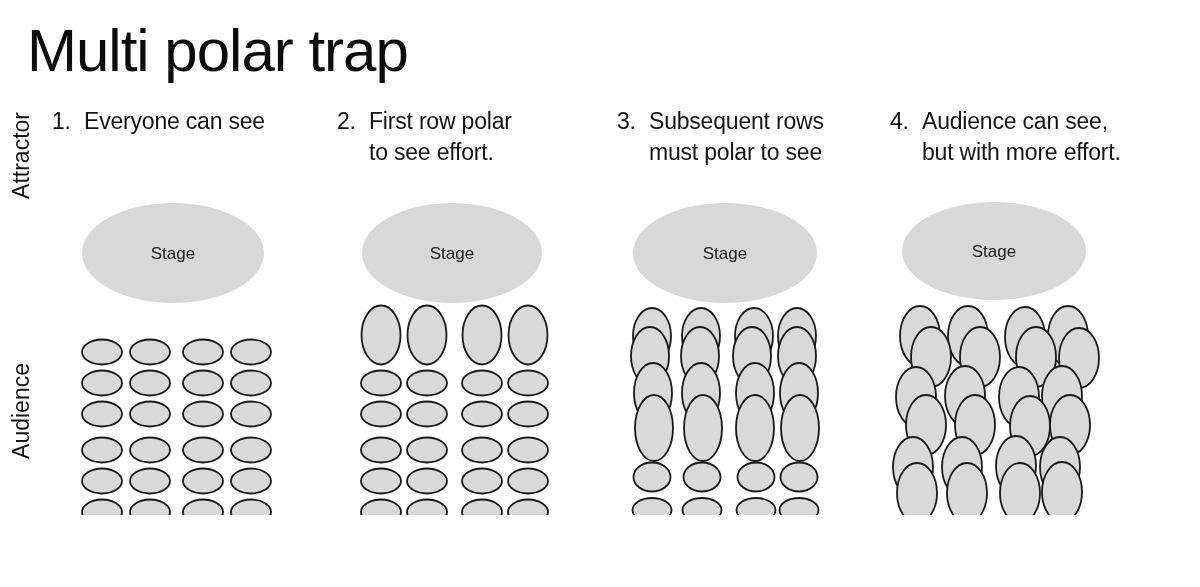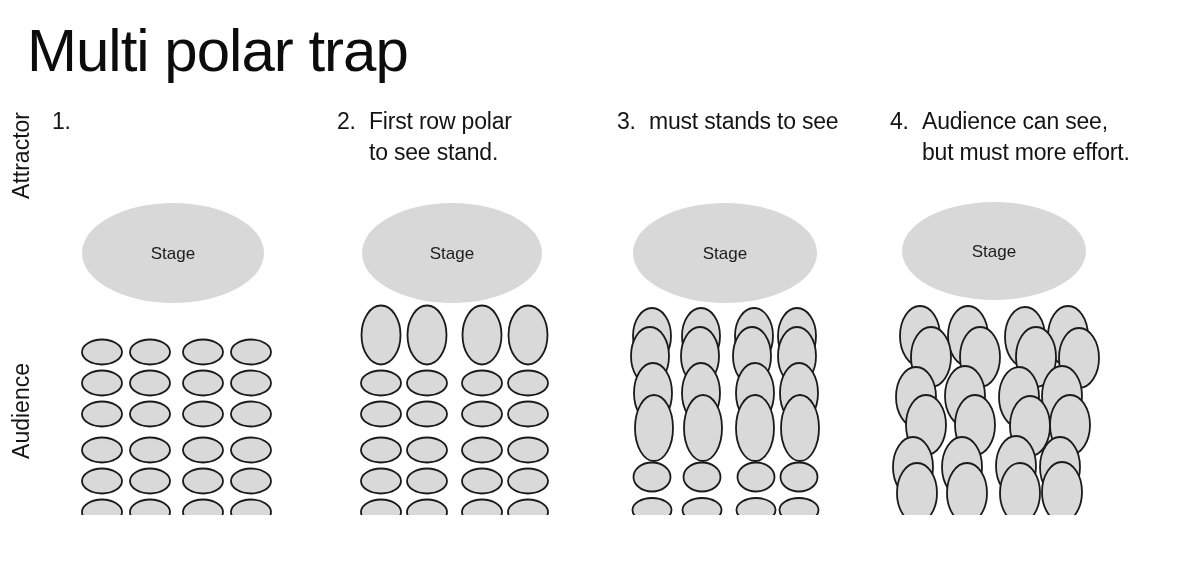--- a/index.html
+++ b/index.html
@@ -22,20 +22,21 @@
 <body>
 
 <div id="canvas">
   <h1 class="title">Multi polar trap</h1>
   <div class="vlabel" id="vlabel-attractor">Attractor</div>
   <div class="vlabel" id="vlabel-audience">Audience</div>
 <section class="panel">
     <div class="panel-caption" style="left: 52px;">
       <span class="cap-num">1.</span>
       <span class="cap-lines">
+          <div class="cap-line">Everyone can see</div>
         </span>
     </div>
     <svg class="panel-svg" viewBox="0 0 300 345" xmlns="http://www.w3.org/2000/svg" style="left: 30px;">
         <ellipse cx="143" cy="58" rx="91" ry="50" fill="#d8d8d8"></ellipse>
         <text x="143" y="64" class="stage-label">Stage</text>
         <ellipse cx="72" cy="157" rx="20" ry="12.5" fill="#d9d9d9" stroke="#1a1a1a" stroke-width="1.8"></ellipse>
         <ellipse cx="120" cy="157" rx="20" ry="12.5" fill="#d9d9d9" stroke="#1a1a1a" stroke-width="1.8"></ellipse>
         <ellipse cx="173" cy="157" rx="20" ry="12.5" fill="#d9d9d9" stroke="#1a1a1a" stroke-width="1.8"></ellipse>
         <ellipse cx="221" cy="157" rx="20" ry="12.5" fill="#d9d9d9" stroke="#1a1a1a" stroke-width="1.8"></ellipse>
         <ellipse cx="72" cy="188" rx="20" ry="12.5" fill="#d9d9d9" stroke="#1a1a1a" stroke-width="1.8"></ellipse>
@@ -58,21 +59,21 @@
         <ellipse cx="120" cy="317" rx="20" ry="12.5" fill="#d9d9d9" stroke="#1a1a1a" stroke-width="1.8"></ellipse>
         <ellipse cx="173" cy="317" rx="20" ry="12.5" fill="#d9d9d9" stroke="#1a1a1a" stroke-width="1.8"></ellipse>
         <ellipse cx="221" cy="317" rx="20" ry="12.5" fill="#d9d9d9" stroke="#1a1a1a" stroke-width="1.8"></ellipse>
       </svg>
   </section>
     <section class="panel">
     <div class="panel-caption" style="left: 337px;">
       <span class="cap-num">2.</span>
       <span class="cap-lines">
           <div class="cap-line">First row polar</div>
-          <div class="cap-line">to see stand.</div>
+          <div class="cap-line">to see effort.</div>
         </span>
     </div>
     <svg class="panel-svg" viewBox="0 0 300 345" xmlns="http://www.w3.org/2000/svg" style="left: 310px;">
         <ellipse cx="142" cy="58" rx="90" ry="50" fill="#d8d8d8"></ellipse>
         <text x="142" y="64" class="stage-label">Stage</text>
         <ellipse cx="71" cy="140" rx="19.5" ry="29.5" fill="#d9d9d9" stroke="#1a1a1a" stroke-width="1.8"></ellipse>
         <ellipse cx="117" cy="140" rx="19.5" ry="29.5" fill="#d9d9d9" stroke="#1a1a1a" stroke-width="1.8"></ellipse>
         <ellipse cx="172" cy="140" rx="19.5" ry="29.5" fill="#d9d9d9" stroke="#1a1a1a" stroke-width="1.8"></ellipse>
         <ellipse cx="218" cy="140" rx="19.5" ry="29.5" fill="#d9d9d9" stroke="#1a1a1a" stroke-width="1.8"></ellipse>
         <ellipse cx="71" cy="188" rx="20" ry="12.5" fill="#d9d9d9" stroke="#1a1a1a" stroke-width="1.8"></ellipse>
@@ -94,21 +95,22 @@
         <ellipse cx="71" cy="317" rx="20" ry="12.5" fill="#d9d9d9" stroke="#1a1a1a" stroke-width="1.8"></ellipse>
         <ellipse cx="117" cy="317" rx="20" ry="12.5" fill="#d9d9d9" stroke="#1a1a1a" stroke-width="1.8"></ellipse>
         <ellipse cx="172" cy="317" rx="20" ry="12.5" fill="#d9d9d9" stroke="#1a1a1a" stroke-width="1.8"></ellipse>
         <ellipse cx="218" cy="317" rx="20" ry="12.5" fill="#d9d9d9" stroke="#1a1a1a" stroke-width="1.8"></ellipse>
       </svg>
   </section>
     <section class="panel">
     <div class="panel-caption" style="left: 617px;">
       <span class="cap-num">3.</span>
       <span class="cap-lines">
-          <div class="cap-line">must stands to see</div>
+          <div class="cap-line">Subsequent rows</div>
+          <div class="cap-line">must polar to see</div>
         </span>
     </div>
     <svg class="panel-svg" viewBox="0 0 300 345" xmlns="http://www.w3.org/2000/svg" style="left: 590px;">
         <ellipse cx="135" cy="58" rx="92" ry="50" fill="#d8d8d8"></ellipse>
         <text x="135" y="64" class="stage-label">Stage</text>
         <ellipse cx="62" cy="141" rx="19" ry="28" fill="#d9d9d9" stroke="#1a1a1a" stroke-width="1.8"></ellipse>
         <ellipse cx="111" cy="141" rx="19" ry="28" fill="#d9d9d9" stroke="#1a1a1a" stroke-width="1.8"></ellipse>
         <ellipse cx="164" cy="141" rx="19" ry="28" fill="#d9d9d9" stroke="#1a1a1a" stroke-width="1.8"></ellipse>
         <ellipse cx="207" cy="141" rx="19" ry="28" fill="#d9d9d9" stroke="#1a1a1a" stroke-width="1.8"></ellipse>
         <ellipse cx="60" cy="161" rx="19" ry="29" fill="#d9d9d9" stroke="#1a1a1a" stroke-width="1.8"></ellipse>
@@ -131,21 +133,21 @@
         <ellipse cx="112" cy="315" rx="19.5" ry="12" fill="#d9d9d9" stroke="#1a1a1a" stroke-width="1.8"></ellipse>
         <ellipse cx="166" cy="315" rx="19.5" ry="12" fill="#d9d9d9" stroke="#1a1a1a" stroke-width="1.8"></ellipse>
         <ellipse cx="209" cy="315" rx="19.5" ry="12" fill="#d9d9d9" stroke="#1a1a1a" stroke-width="1.8"></ellipse>
       </svg>
   </section>
     <section class="panel">
     <div class="panel-caption" style="left: 890px;">
       <span class="cap-num">4.</span>
       <span class="cap-lines">
           <div class="cap-line">Audience can see,</div>
-          <div class="cap-line">but must more effort.</div>
+          <div class="cap-line">but with more effort.</div>
         </span>
     </div>
     <svg class="panel-svg" viewBox="0 0 300 345" xmlns="http://www.w3.org/2000/svg" style="left: 868px;">
         <ellipse cx="126" cy="56" rx="92" ry="49" fill="#d8d8d8"></ellipse>
         <text x="126" y="62" class="stage-label">Stage</text>
         <ellipse cx="52" cy="141" rx="20" ry="30" fill="#d9d9d9" stroke="#1a1a1a" stroke-width="1.8"></ellipse>
         <ellipse cx="100" cy="141" rx="20" ry="30" fill="#d9d9d9" stroke="#1a1a1a" stroke-width="1.8"></ellipse>
         <ellipse cx="157" cy="142" rx="20" ry="30" fill="#d9d9d9" stroke="#1a1a1a" stroke-width="1.8"></ellipse>
         <ellipse cx="200" cy="141" rx="20" ry="30" fill="#d9d9d9" stroke="#1a1a1a" stroke-width="1.8"></ellipse>
         <ellipse cx="63" cy="162" rx="20" ry="30" fill="#d9d9d9" stroke="#1a1a1a" stroke-width="1.8"></ellipse>

